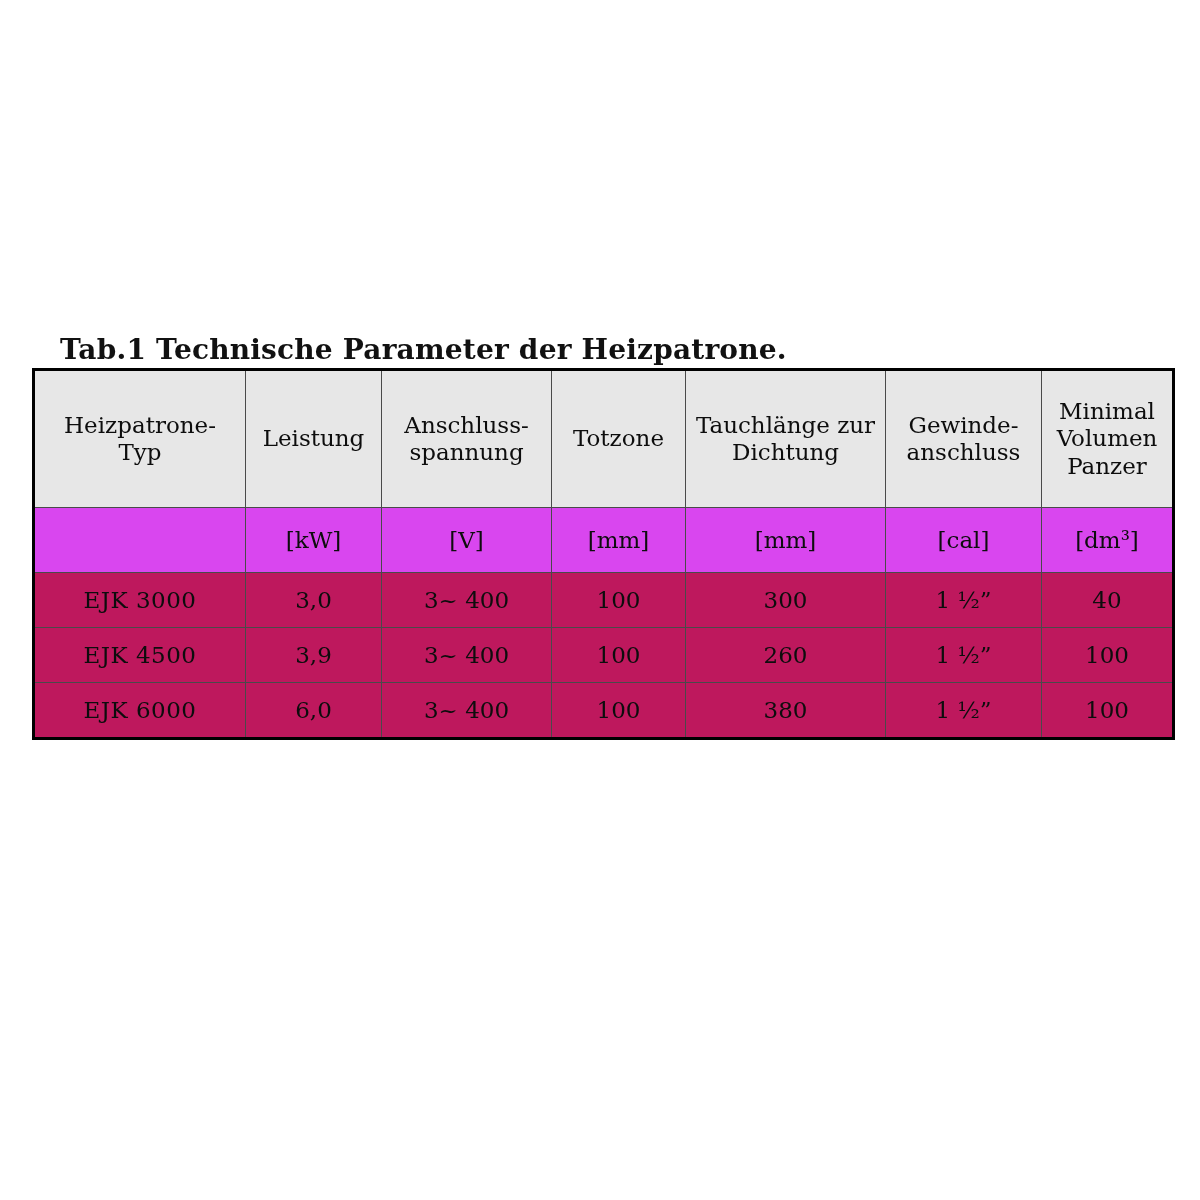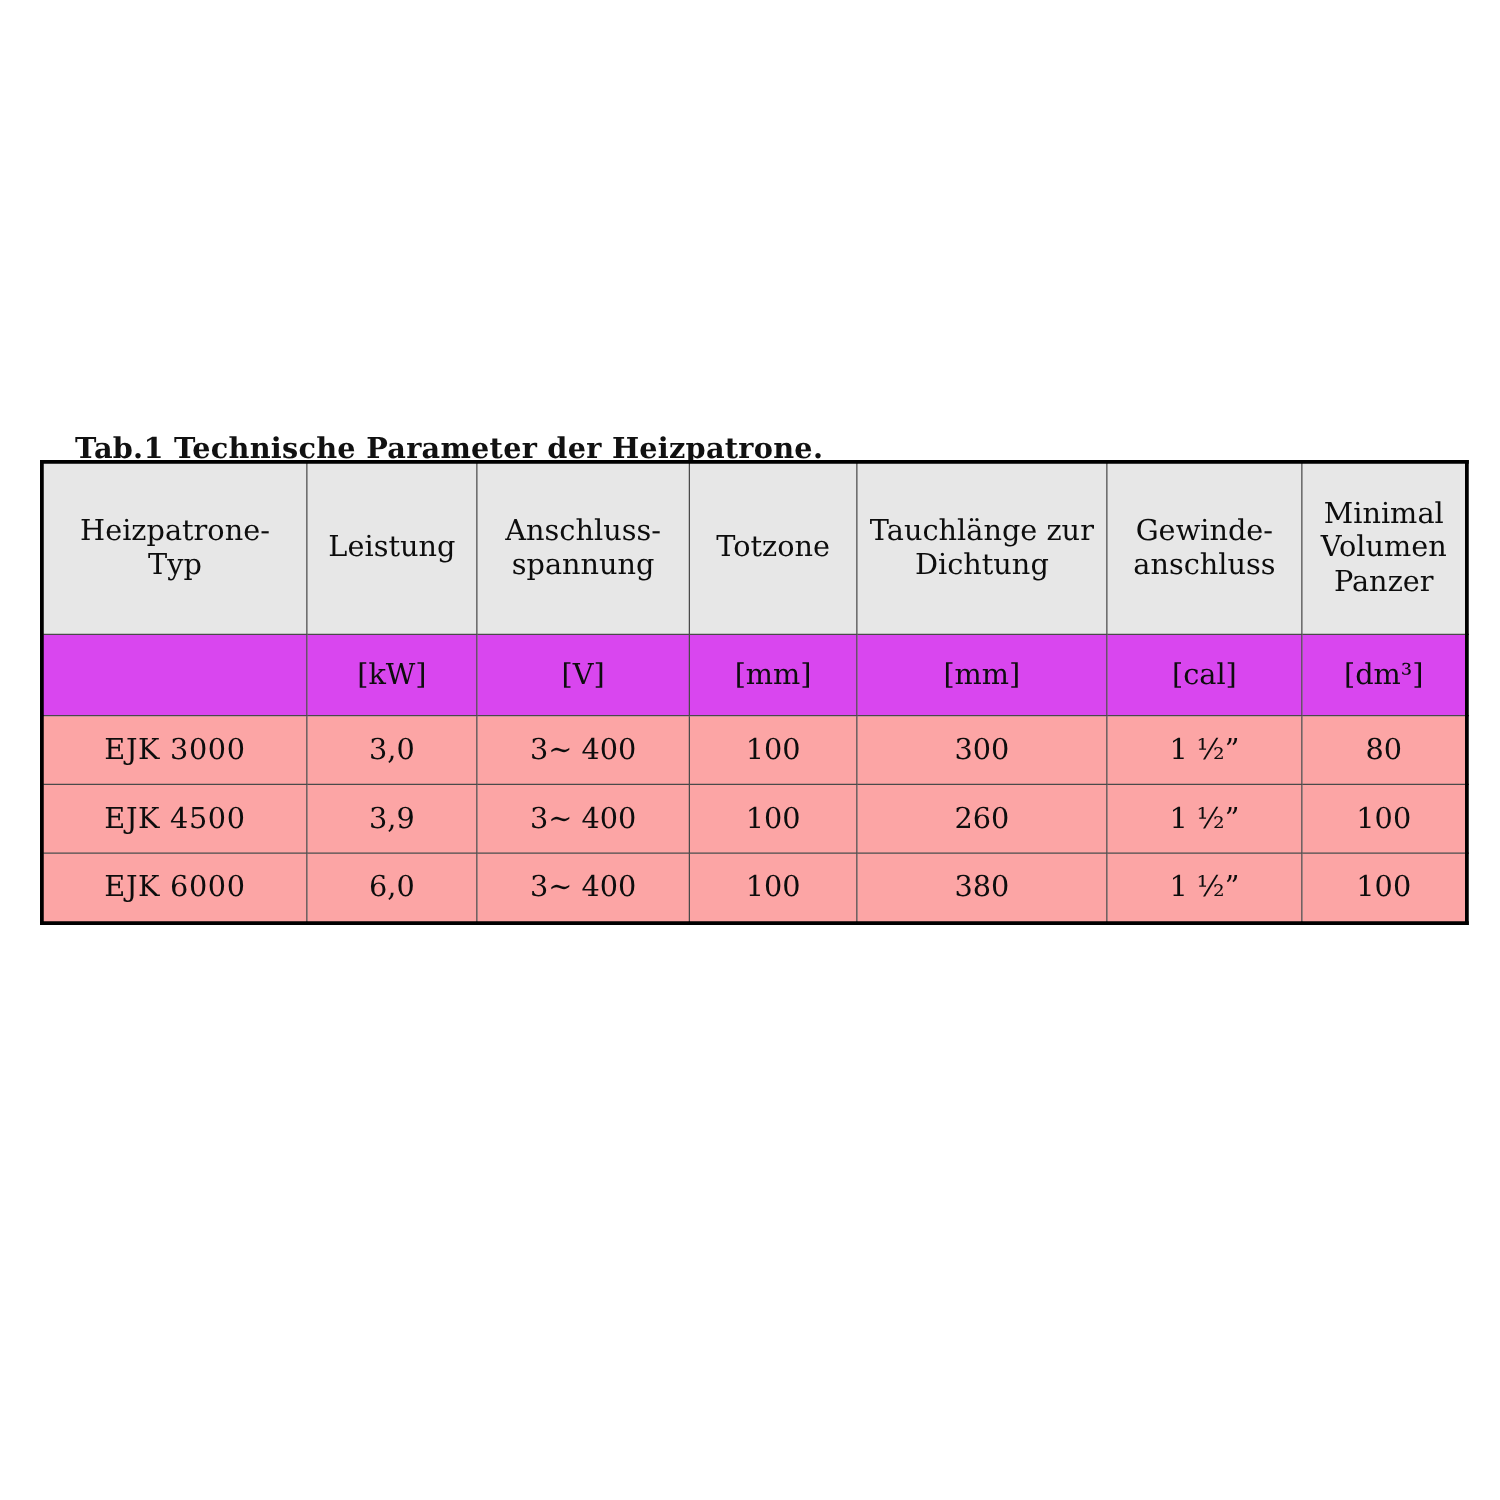--- a/index.html
+++ b/index.html
@@ -22,26 +22,25 @@
     top: 0;
     width: 1200px;
     height: 1200px;
   }
 
   .caption {
     position: absolute;
     left: 60px;
     top: 333px;
     font-family: "DejaVu Serif", serif;
-    font-size: 23px;
+    font-size: 28px;
     font-weight: bold;
     letter-spacing: 0.2px;
     color: #111111;
     white-space: nowrap;
-    margin-top: 12px;
   }
 
   .table-wrap {
     position: absolute;
     left: 32px;
     top: 368px;
     width: 1176px;
   }
 
   table.spec {
@@ -79,21 +78,21 @@
   }
 
   .hdr-unit td {
     height: 56px;
     background: #d946ef;
     border-bottom: 3px solid #000000;
   }
 
   tbody td {
     height: 46px;
-    background: #fca5a5;
+    background: #be185d;
   }
 
   .col-type   { width: 212px; }
   .col-power  { width: 136px; }
   .col-volt   { width: 170px; }
   .col-dead   { width: 134px; }
   .col-immer  { width: 200px; }
   .col-thread { width: 156px; }
   .col-vol    { width: 132px; }
 
@@ -165,21 +164,21 @@
         </tr>
       </thead>
       <tbody>
         <tr>
           <td class="cell-type">EJK  3000</td>
           <td>3,0</td>
           <td>3~ 400</td>
           <td>100</td>
           <td>300</td>
           <td>1 ½”</td>
-          <td>80</td>
+          <td>40</td>
         </tr>
         <tr>
           <td class="cell-type">EJK  4500</td>
           <td>3,9</td>
           <td>3~ 400</td>
           <td>100</td>
           <td>260</td>
           <td>1 ½”</td>
           <td>100</td>
         </tr>

